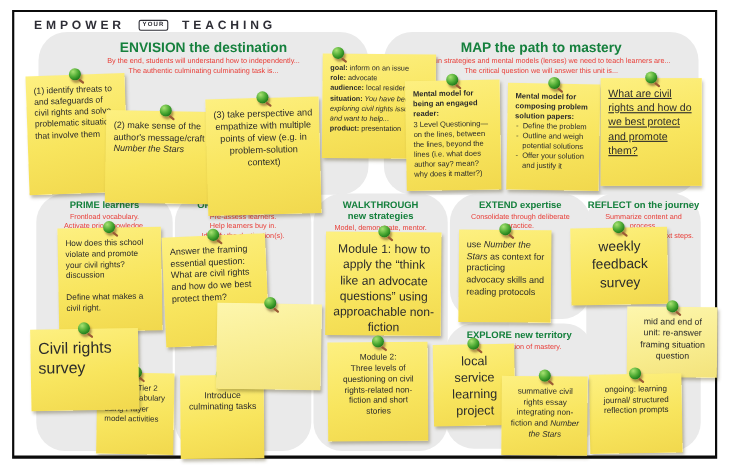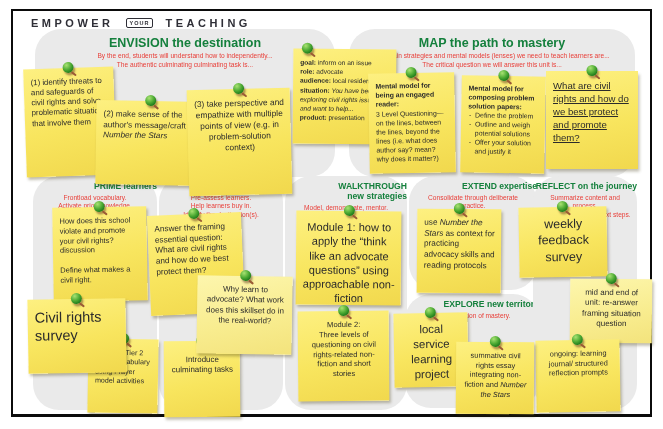--- a/index.html
+++ b/index.html
@@ -13,21 +13,21 @@
     box-sizing:border-box;border:2px solid #0b0b0b;border-bottom-width:3px;
     background:#ffffff;
   }
   .logo{position:absolute;left:18px;top:6px;display:flex;align-items:center;gap:12px;color:#2e2e36;z-index:5;}
   .logo .w{font-size:11px;font-weight:bold;letter-spacing:3.5px;}
   .logo .your{font-size:5.5px;font-weight:bold;letter-spacing:1px;border:1px solid #2e2e36;padding:1px 3px;border-radius:2px;}
 
   .panel{position:absolute;background:#eaeaea;border-radius:26px;z-index:1;}
   .panel .ttl{text-align:center;font-weight:bold;color:#15803d;white-space:pre-line;}
   .panel.big .ttl{font-size:12.5px;margin-top:7px;}
-  .panel.small .ttl{font-size:8.6px;margin-top:6px;line-height:1.15;text-align:right;}
+  .panel.small .ttl{font-size:8.6px;margin-top:6px;line-height:1.15;}
   .panel .sub{text-align:center;color:#e8403a;font-size:6.6px;line-height:1.3;white-space:pre-line;margin-top:2px;padding:0 6px;}
 
   .note{
     position:absolute;z-index:2;box-sizing:border-box;
     background:linear-gradient(168deg,#fdf081 0%,#f8e55e 55%,#f1d84d 100%);
     box-shadow:1.5px 2.5px 3px rgba(60,50,10,.32);
     padding:9px 6px 4px 7px;color:#2b2b2b;font-size:7.6px;line-height:1.3;
   }
   .note.light{background:linear-gradient(168deg,#fdf6ad 0%,#f8ec8e 60%,#f3e37c 100%);}
   .note.ctr{text-align:center;}
@@ -157,21 +157,20 @@
     <span class="pin"></span>
     <div class="txt">Civil rights survey</div>
   </div>
 
   <div class="note" style="left:136px;top:203px;width:94px;height:100px;transform:rotate(-2.5deg);font-size:8.2px;">
     <span class="pin"></span>
     <div class="txt">Answer the framing essential question: What are civil rights and how do we best protect them?</div>
   </div>
   <div class="note light ctr" style="left:184px;top:265px;width:95px;height:78px;transform:rotate(1deg);font-size:8px;z-index:3;">
     <span class="pin"></span>
-    <div class="txt">Why learn to advocate? What work does this skillset do in the real-world?</div>
   </div>
   <div class="note ctr" style="left:151px;top:330px;width:76px;height:76px;transform:rotate(-.5deg);font-size:8px;padding-top:14px;">
     <span class="pin"></span>
     <div class="txt">Introduce culminating tasks</div>
   </div>
 
   <div class="note ctr" style="left:283px;top:200px;width:105px;height:94px;transform:rotate(.5deg);font-size:11px;">
     <span class="pin"></span>
     <div class="txt">Module 1: how to apply the “think like an advocate questions” using approachable non-fiction</div>
   </div>

